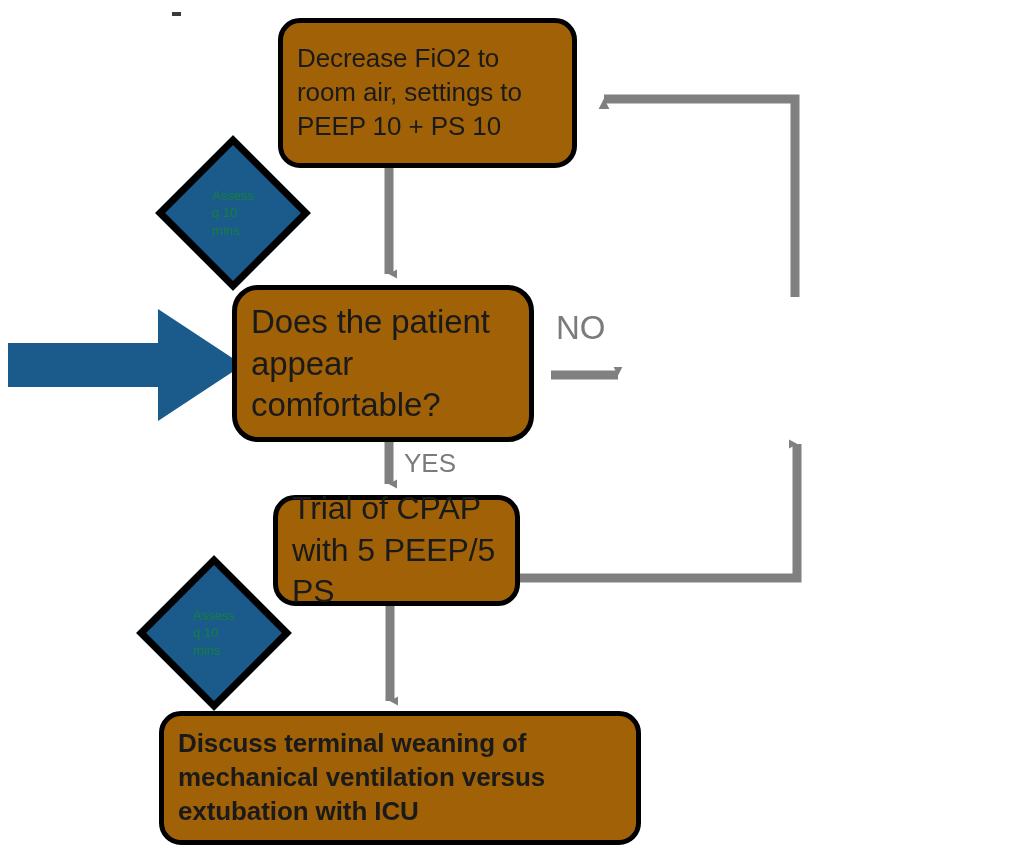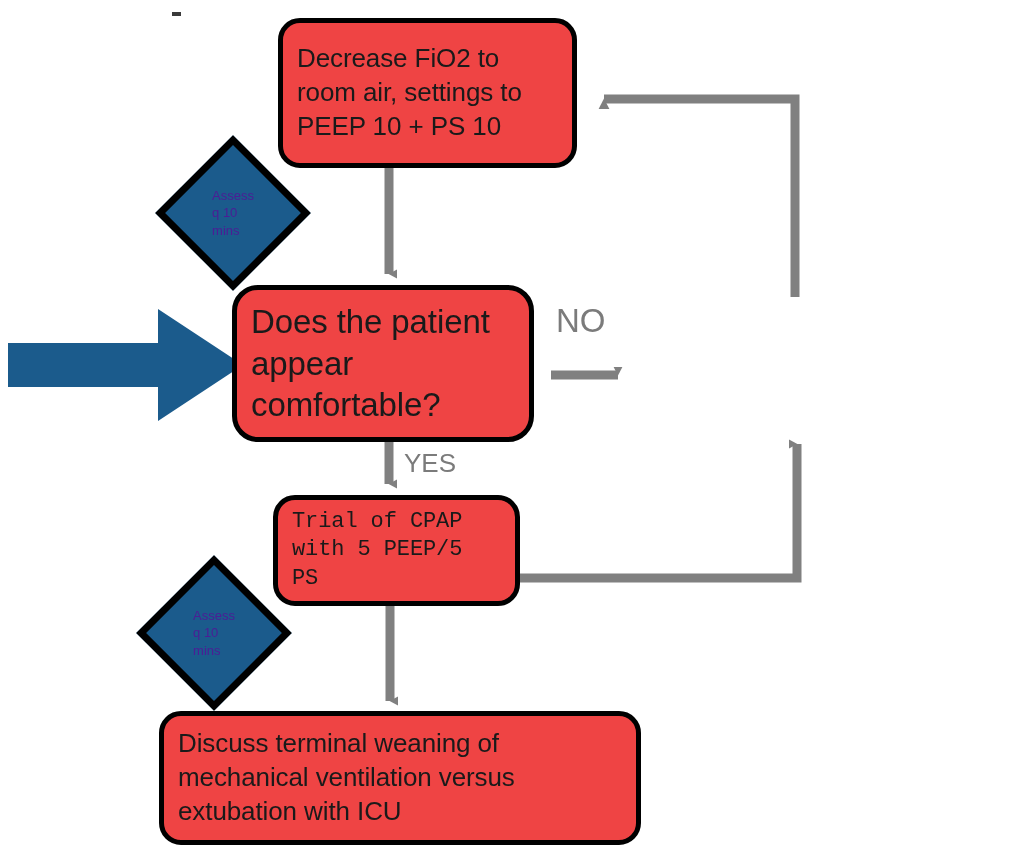--- a/index.html
+++ b/index.html
@@ -16,21 +16,21 @@
     width: 1024px;
     height: 856px;
     background: #ffffff;
     overflow: hidden;
   }
 
   
   .node-box {
     position: absolute;
     box-sizing: border-box;
-    background: #ef4444;
+    background: #a16207;
     border: 5px solid #000000;
     border-radius: 22px;
     display: flex;
     align-items: center;
     z-index: 6;
   }
   .node-box .node-text {
     display: block;
     width: 100%;
     padding: 0 14px;
@@ -43,24 +43,24 @@
   #box-decrease   { left: 278px; top: 18px;  width: 299px; height: 150px; }
   #box-decrease .node-text  { font-size: 26px; }
 
   #box-question   { left: 232px; top: 285px; width: 302px; height: 157px; border-radius: 26px; }
   #box-question .node-text  { font-size: 33px; line-height: 1.26; }
 
   #box-increase   { left: 629px; top: 297px; width: 370px; height: 134px; }
   #box-increase .node-text  { font-size: 25px; }
 
   #box-cpap       { left: 273px; top: 495px; width: 247px; height: 111px; }
-  #box-cpap .node-text      { font-size: 22px; font-family: Liberation Mono, monospace; }
+  #box-cpap .node-text      { font-size: 32px; }
 
   #box-discuss    { left: 159px; top: 711px; width: 482px; height: 134px; }
-  #box-discuss .node-text   { font-size: 26px; }
+  #box-discuss .node-text   { font-size: 26px; font-weight: bold; }
 
   
   .diamond {
     position: absolute;
     z-index: 7;
   }
   .diamond .dia-shape {
     position: absolute;
     left: 0; top: 0;
     width: 100%; height: 100%;
@@ -70,21 +70,21 @@
     transform: rotate(45deg);
   }
   .diamond .dia-text {
     position: absolute;
     left: 0; top: 0;
     width: 100%; height: 100%;
     display: flex;
     flex-direction: column;
     align-items: center;
     justify-content: center;
-    color: #4c1d95;
+    color: #15803d;
     font-size: 13px;
     line-height: 1.32;
     white-space: pre-line;
     text-align: left;
     z-index: 2;
   }
   #diamond-top    { left: 178px; top: 158px; width: 110px; height: 110px; }
   #diamond-bottom { left: 159px; top: 578px; width: 110px; height: 110px; }
 
   
@@ -116,21 +116,21 @@
     z-index: 3;
   }
 
   
   .edge-label {
     position: absolute;
     color: #7b7b7b;
     z-index: 8;
     white-space: nowrap;
   }
-  #label-no           { left: 556px; top: 302px; font-size: 33px; }
+  #label-no           { left: 556px; top: 309px; font-size: 33px; }
   #label-yes          { left: 404px; top: 448px; font-size: 26px; }
   #label-unsuccessful { left: 532px; top: 521px; font-size: 33px; }
   #label-successful   { left: 406px; top: 630px; font-size: 33px; }
 
   
   #artifact-mark {
     position: absolute;
     left: 172px;
     top: 12px;
     width: 9px;

